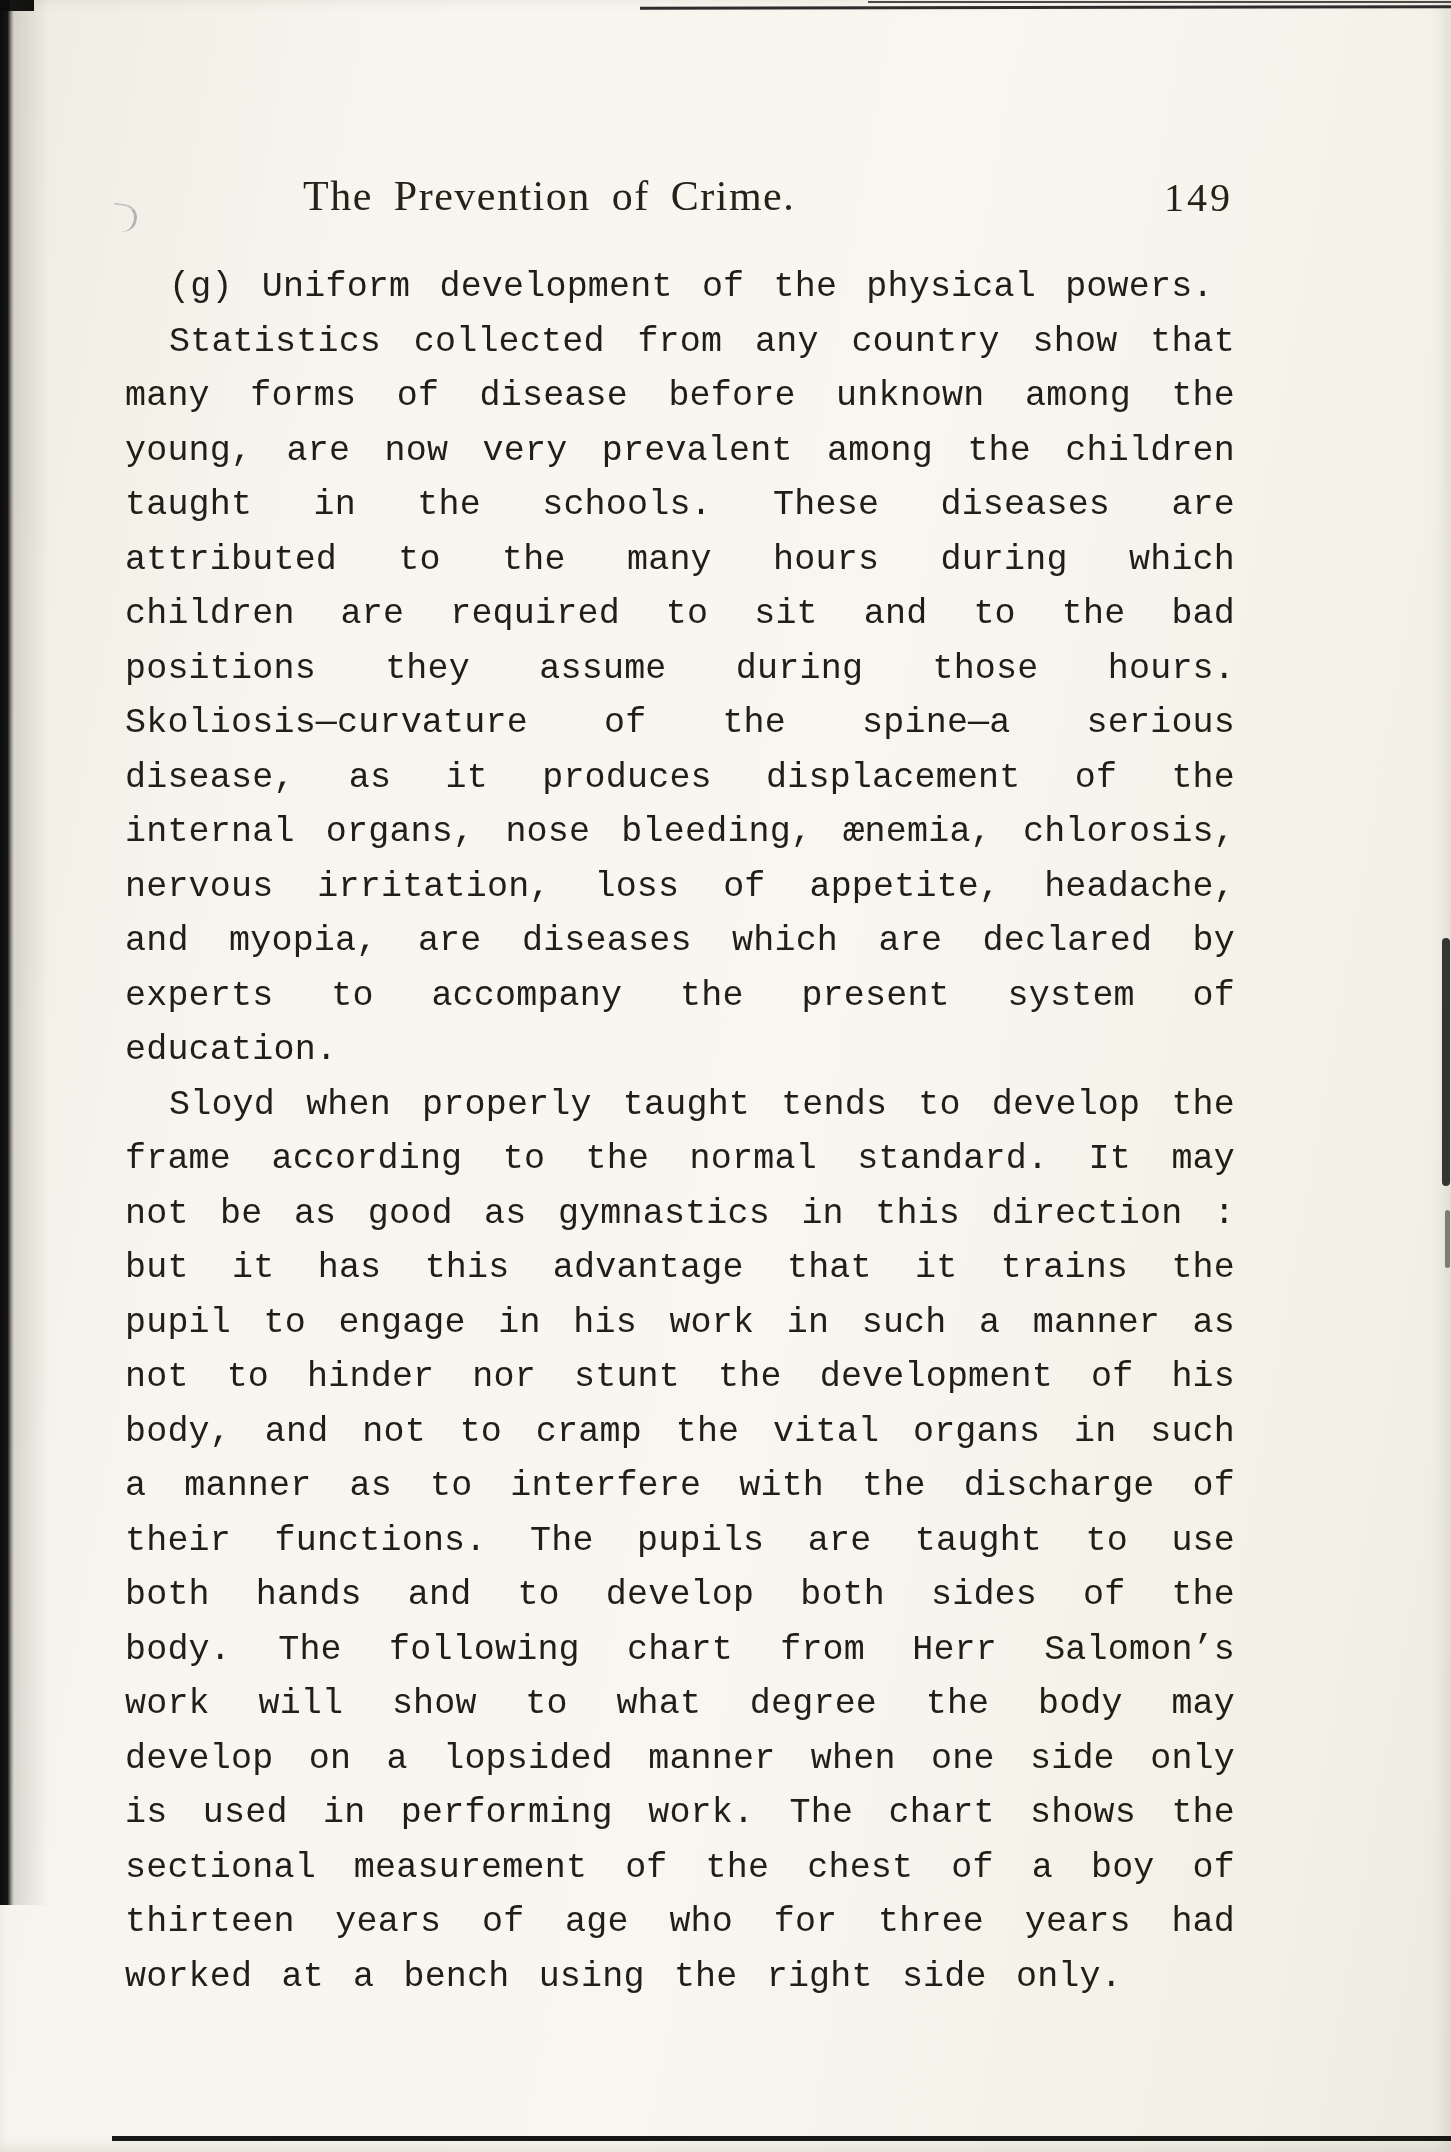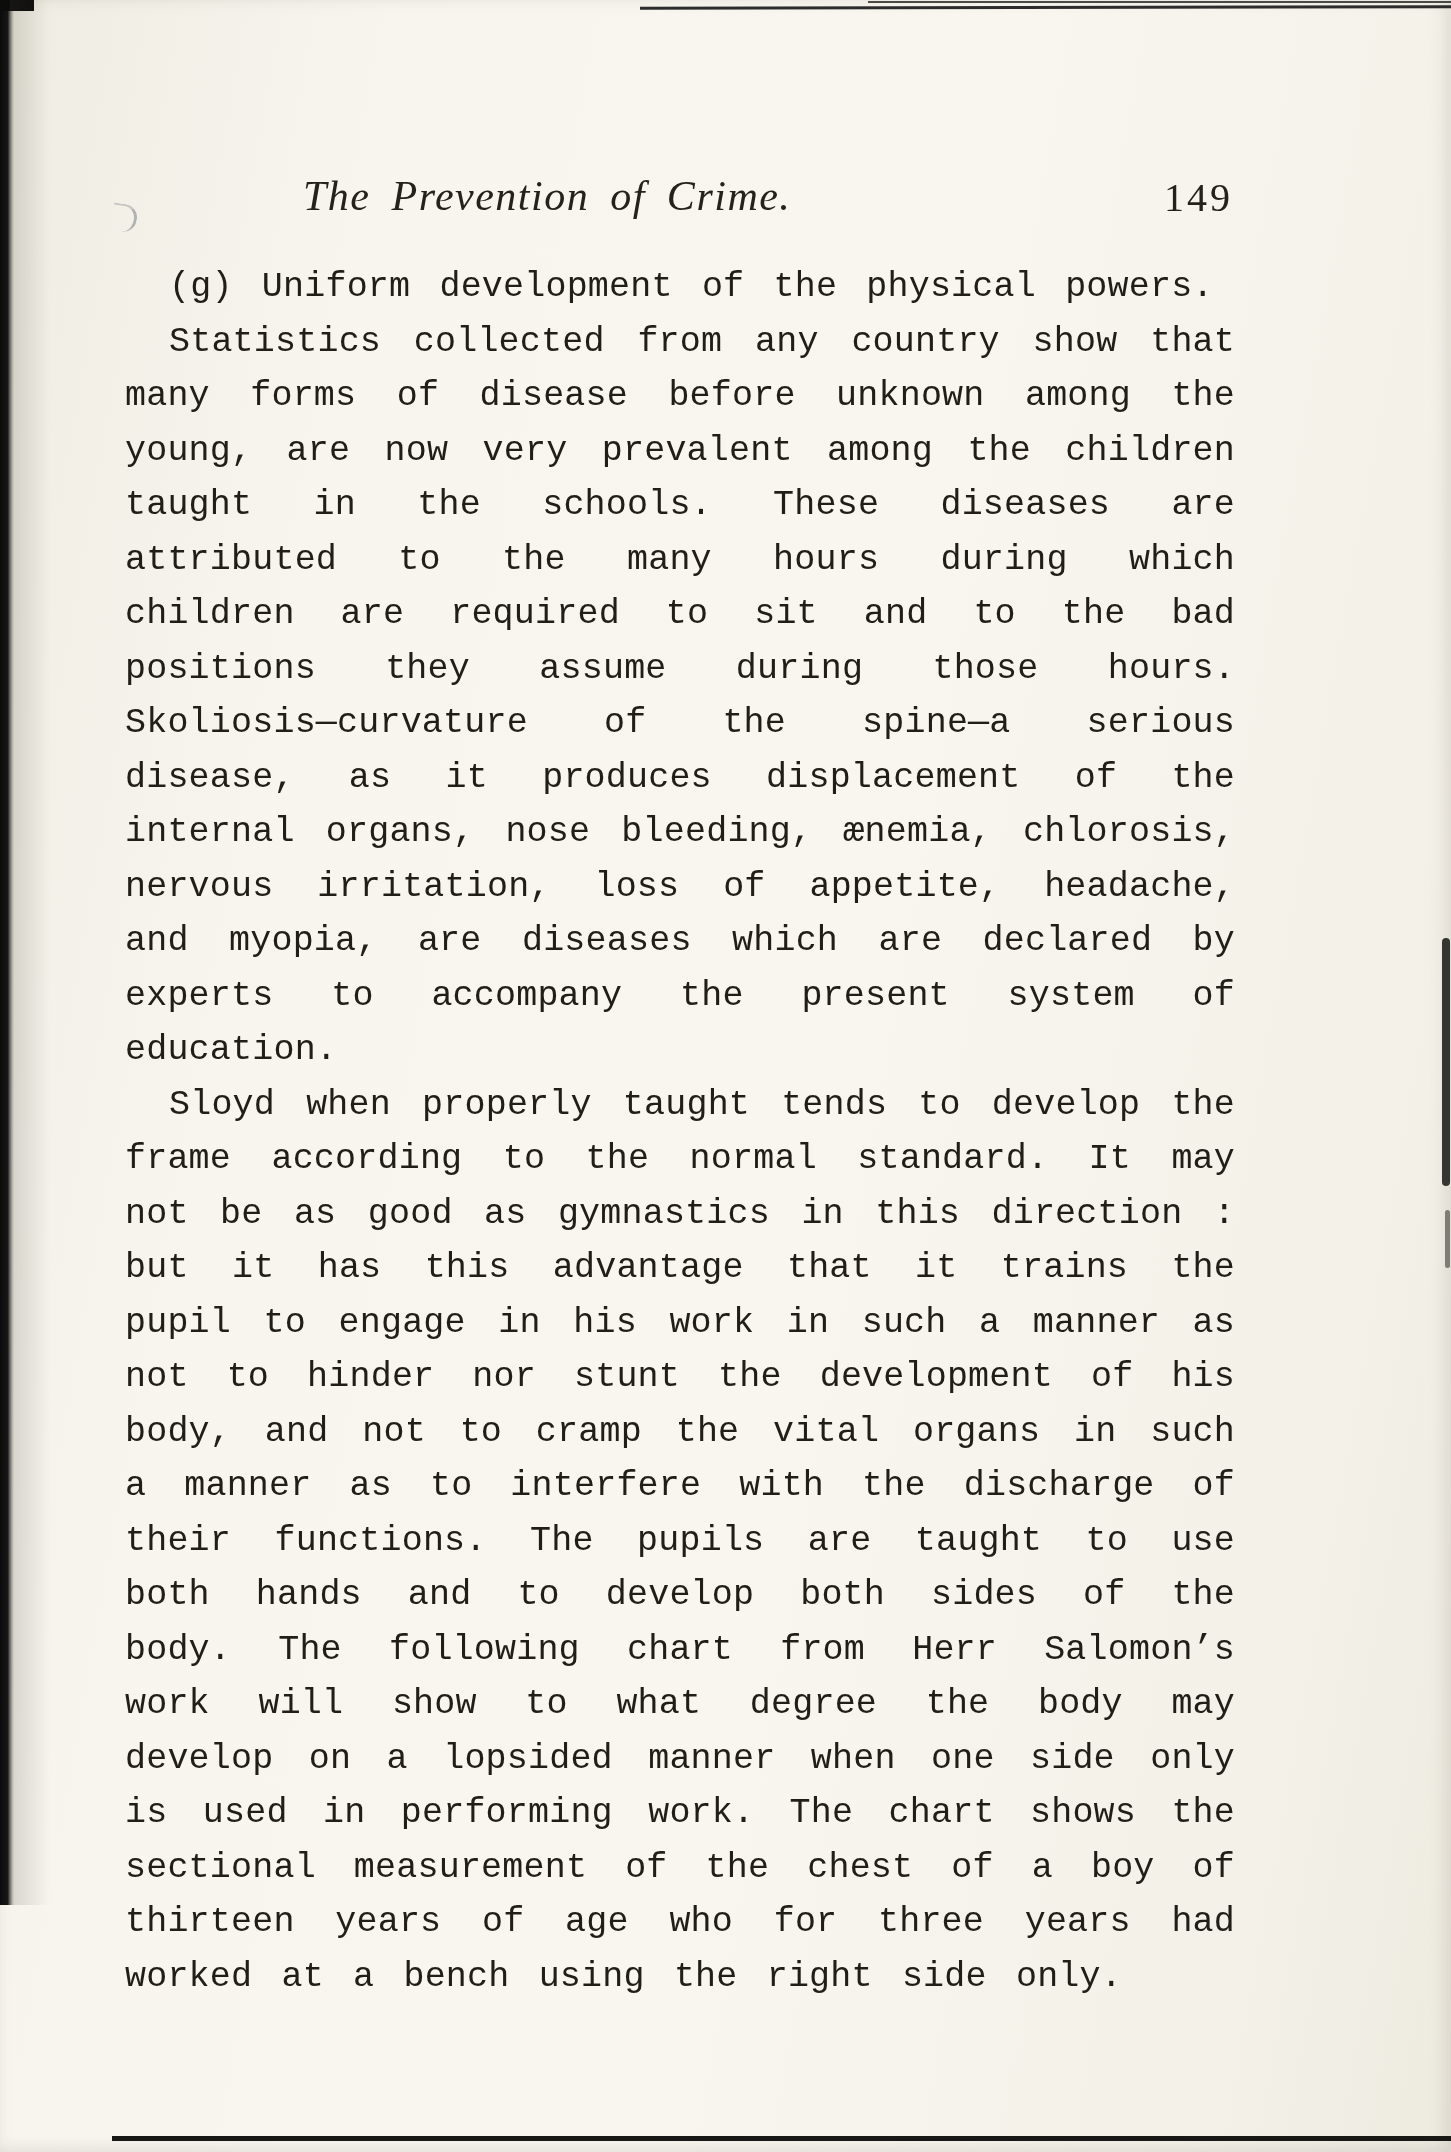--- a/index.html
+++ b/index.html
@@ -92,21 +92,20 @@
   }
   .header-row {
     position: relative;
     height: 58px;
     margin-bottom: 30px;
   }
   .title {
     position: absolute;
     left: 178px;
     top: 0;
-    font-style: italic;
     font-size: 42px;
     letter-spacing: 1.5px;
     word-spacing: 9px;
     color: #272219;
     white-space: nowrap;
   }
   .page-number {
     position: absolute;
     right: 2px;
     top: 2px;

